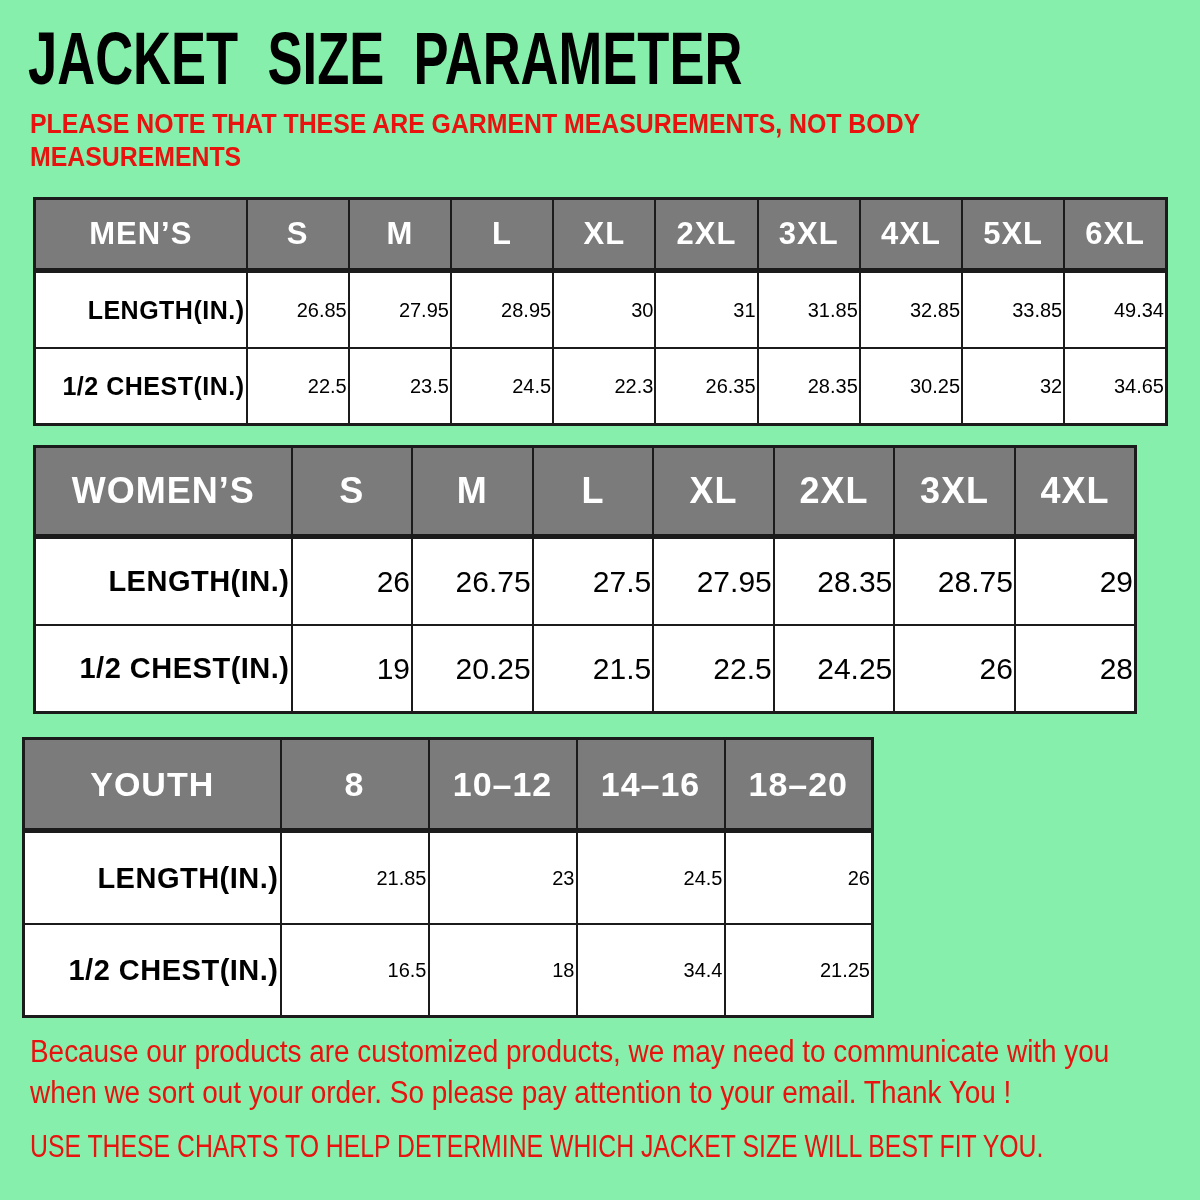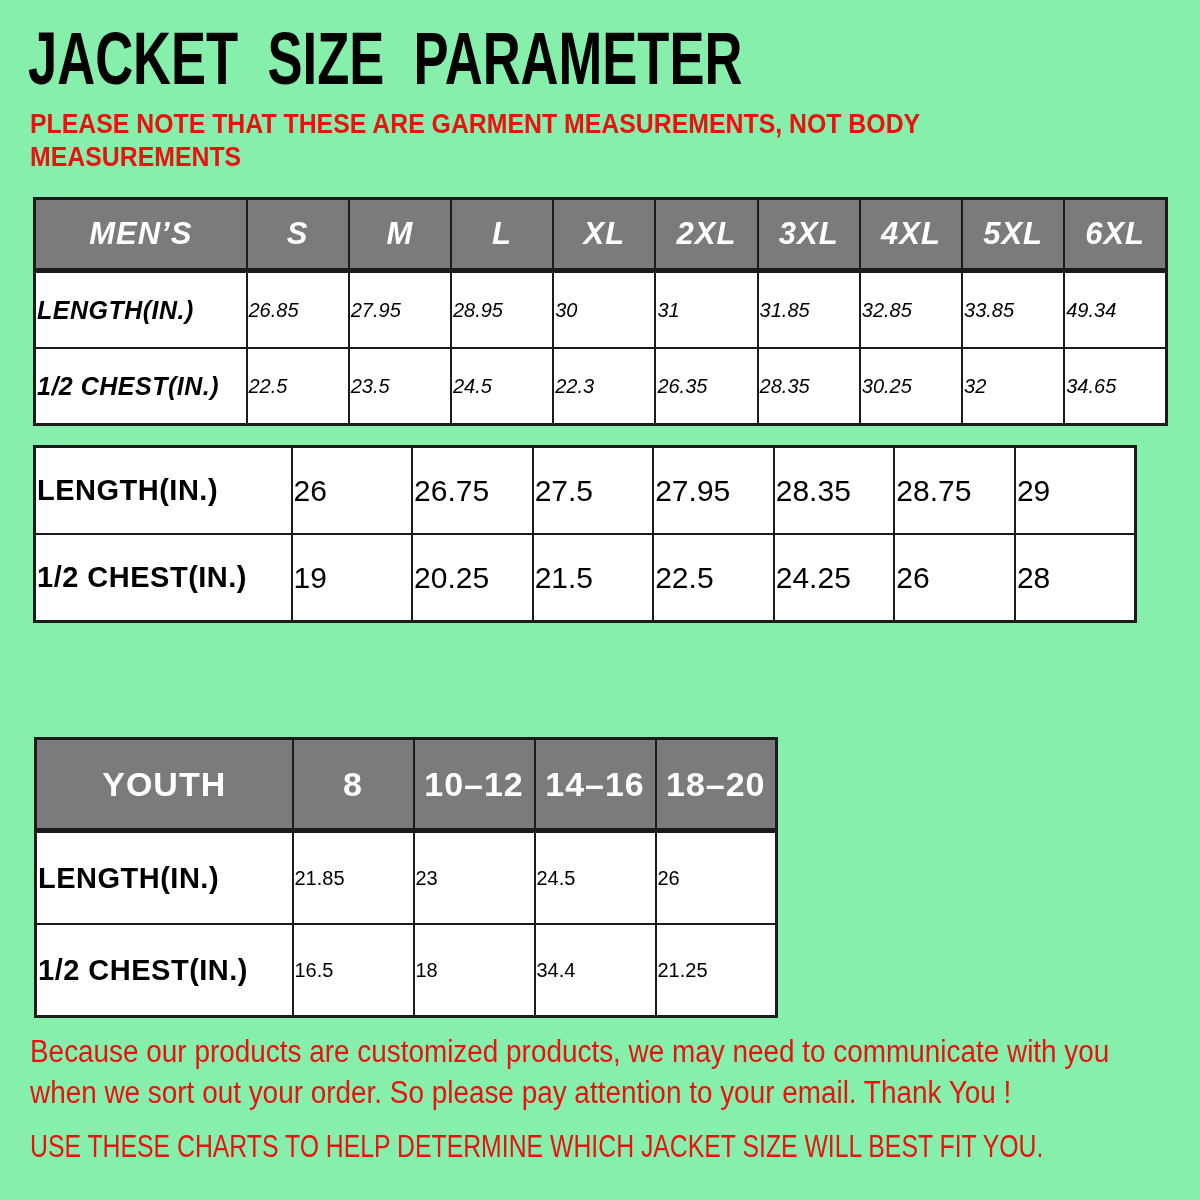--- a/index.html
+++ b/index.html
@@ -34,37 +34,37 @@
   table.sizes,table.sizes th,table.sizes td{
     border:2px solid var(--border-dark);
   }
   table.sizes{border-width:3px;}
   table.sizes th{
     background:var(--header-gray);color:#fff;font-weight:bold;
     letter-spacing:1px;border-bottom-width:5px;border-top-width:3px;
     text-align:center;vertical-align:middle;
   }
   table.sizes td{
-    color:#000;text-align:left;vertical-align:middle;background:#fff;
+    color:#000;text-align:right;vertical-align:middle;background:#fff;
   }
   td.row-label{font-weight:bold;letter-spacing:0.5px;}
   
-  #t-mens{left:33px;top:197px;width:1135px;font-style:italic;}
+  #t-mens{left:33px;top:197px;width:1135px;}
   #t-mens col.label-col{width:212px;}
   #t-mens th{height:66px;font-size:31px;}
   #t-mens td{height:72px;font-size:20px;}
   #t-mens td.row-label{font-size:25px;}
   
   #t-womens{left:33px;top:445px;width:1104px;}
   #t-womens col.label-col{width:257px;}
   #t-womens th{height:84px;font-size:36px;}
   #t-womens td{height:83px;font-size:30px;}
   #t-womens td.row-label{font-size:29px;}
   
-  #t-youth{left:34px;top:737px;width:744px;}
+  #t-youth{left:22px;top:737px;width:852px;}
   #t-youth col.label-col{width:257px;}
   #t-youth th{height:86px;font-size:34px;}
   #t-youth td{height:88px;font-size:20px;}
   #t-youth td.row-label{font-size:29px;}
   
   #footer-para{
     position:absolute;left:30px;top:1032px;color:var(--accent-red);
     font-size:31px;font-weight:normal;line-height:1.32;
     transform:scaleX(0.90);transform-origin:left top;
   }
@@ -145,20 +145,30 @@
         <col class="label-col">
         <col>
         <col>
         <col>
         <col>
         <col>
         <col>
         <col>
       </colgroup>
     <tbody>
+        <tr>
+      <th>WOMEN’S</th>
+      <th>S</th>
+      <th>M</th>
+      <th>L</th>
+      <th>XL</th>
+      <th>2XL</th>
+      <th>3XL</th>
+      <th>4XL</th>
+    </tr>
     <tr>
       <td class="row-label">LENGTH(IN.)</td>
       <td>26</td>
       <td>26.75</td>
       <td>27.5</td>
       <td>27.95</td>
       <td>28.35</td>
       <td>28.75</td>
       <td>29</td>
     </tr>

